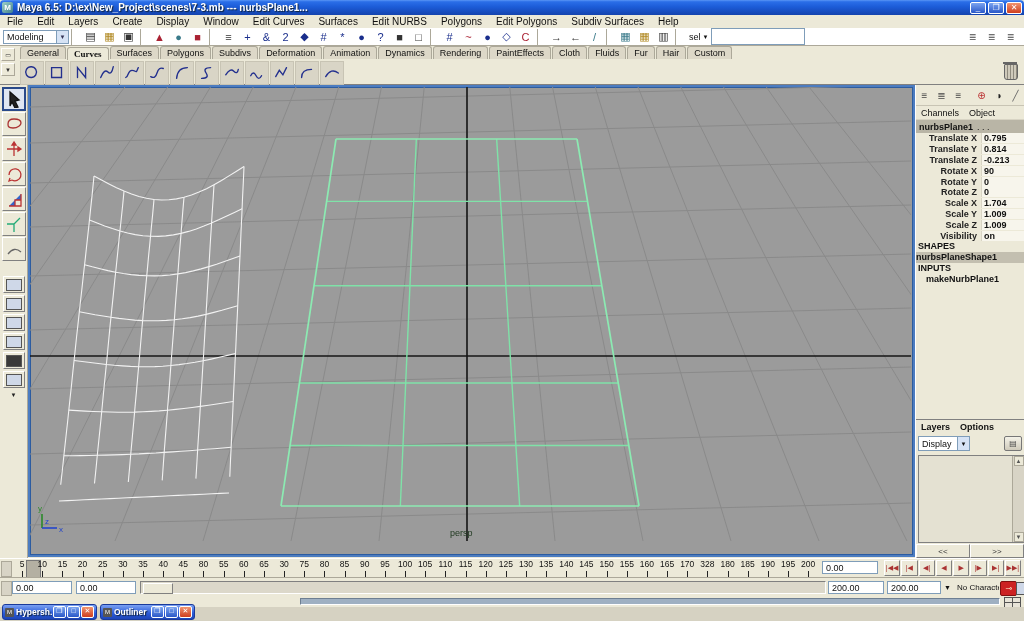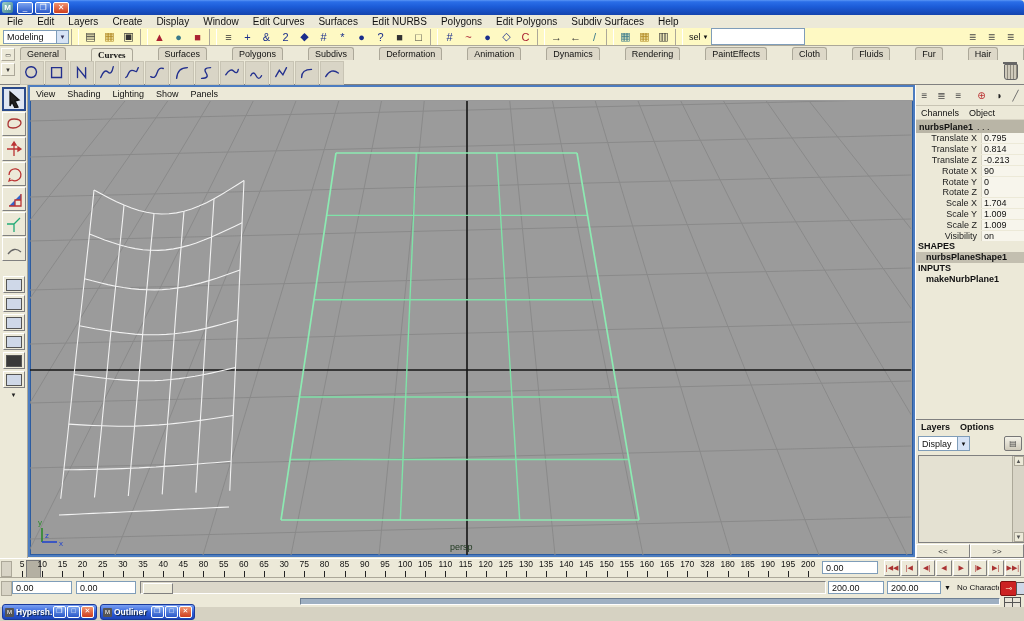--- a/index.html
+++ b/index.html
@@ -16,21 +16,21 @@
   .winbtns{display:flex;gap:2px;}
   .wbtn{width:16px;height:12px;border-radius:2px;border:1px solid #fff;color:#fff;font-size:8px;line-height:10px;
     text-align:center;background:linear-gradient(#7ba4f0,#2a58c8);box-sizing:border-box;}
   .wbtn.close{background:linear-gradient(#f0936f,#cf3e1e);}
 
   
   .menubar{position:absolute;left:0;top:15px;width:1024px;height:13px;background:#ece9d8;display:flex;align-items:center;border-bottom:1px solid #d8d4c4;}
   .menu-item{padding:0 7px;font-size:10px;white-space:nowrap;}
 
   
-  .statusline{position:absolute;left:0;top:28px;width:1024px;height:18px;background:#fef9c3;
+  .statusline{position:absolute;left:0;top:28px;width:1024px;height:18px;background:#ffffff;
     display:flex;align-items:center;border-bottom:1px solid #aca899;box-sizing:border-box;}
   .mode-select{width:66px;height:14px;background:#fff;border:1px solid #7f9db9;margin-left:3px;
     display:flex;align-items:center;font-size:9px;padding-left:3px;box-sizing:border-box;}
   .mode-select .car{margin-left:auto;width:11px;height:12px;background:#d6e3f5;border-left:1px solid #7f9db9;
     display:flex;align-items:center;justify-content:center;font-size:6px;color:#335;}
   .tbi{width:17px;height:16px;display:flex;align-items:center;justify-content:center;margin:0 1px;}
   .tbi i{font-style:normal;font-size:11px;color:#1a2e8c;}
   .tbi.sep{width:6px;height:16px;border-left:1px solid #aca899;border-right:1px solid #fff;margin:0 2px;}
   .tbi.c-dark i{color:#333;}
   .tbi.c-amber i{color:#b08820;}
@@ -40,21 +40,21 @@
   .sel-caret{font-size:6px;margin-right:3px;}
   .sel-input{width:88px;height:13px;background:#fff;border:1px solid #7f9db9;}
   .sidebar-toggles{margin-left:auto;display:flex;margin-right:4px;}
   .sidebar-toggles .tbi i{font-size:12px;color:#444;}
 
   
   .shelf{position:absolute;left:0;top:46px;width:1024px;height:39px;background:#ece9d8;border-bottom:1px solid #808080;box-sizing:border-box;}
   .shelf-left{position:absolute;left:1px;top:2px;width:13px;height:34px;display:flex;flex-direction:column;gap:2px;}
   .shelf-left .mini{width:12px;height:11px;background:#ece9d8;border:1px solid #aca899;border-top-color:#fff;border-left-color:#fff;
     font-size:6px;display:flex;align-items:center;justify-content:center;color:#333;}
-  .shelf-tabs{position:absolute;left:20px;top:0;right:0;height:14px;display:flex;align-items:center;gap:24px;}
+  .shelf-tabs{position:absolute;left:20px;top:0;right:0;height:14px;display:flex;align-items:flex-start;}
   .shelf-tab{padding:1px 6px;font-size:9px;border:1px solid #aca899;border-bottom:none;background:#ddd8c8;
     border-radius:3px 3px 0 0;margin-right:1px;white-space:nowrap;}
   .shelf-tab.active{background:#ece9d8;font-weight:bold;position:relative;top:1px;font-family:Liberation Serif, serif;}
   .shelf-items{position:absolute;left:20px;top:15px;height:23px;display:flex;align-items:center;}
   .shelf-item{width:22px;height:22px;display:flex;align-items:center;justify-content:center;background:#d9d5c6;border:1px solid #c8c4b4;margin-right:1px;}
   .shelf-item svg{width:18px;height:18px;}
   .shelf-item path{fill:none;stroke:#23308e;stroke-width:1.5;stroke-linecap:round;}
   .trash{position:absolute;right:6px;top:18px;width:12px;height:14px;border:1px solid #666;border-radius:1px 1px 3px 3px;
     background:repeating-linear-gradient(90deg,#cfcabb 0 2px,#8f8b7e 2px 3px);}
   .trash:before{content:"";position:absolute;left:-2px;top:-3px;width:14px;height:2px;background:#666;}
@@ -91,25 +91,25 @@
   .cb-icons{height:20px;display:flex;align-items:center;border-bottom:1px solid #c8c4b4;}
   .cb-ic{width:15px;height:14px;margin:0 1px;display:flex;align-items:center;justify-content:center;font-size:10px;color:#444;}
   .cb-ic.right{margin-left:auto;}
   .cb-ic.axes{color:#b33;}
   .cb-ic.circ{color:#222;}
   .cb-ic.pen{color:#666;}
   .cb-menubar{height:13px;display:flex;align-items:center;border-bottom:1px solid #d8d4c4;}
   .cb-menu{padding:0 5px;font-size:9px;}
   .cb-objheader{height:13px;background:#b9b5a6;display:flex;align-items:center;padding:0 3px;font-weight:bold;font-size:9px;}
   .cb-objheader .dots{margin-left:4px;font-weight:normal;}
-  .ch-row{height:10.8px;display:flex;align-items:center;}
+  .ch-row{height:10.8px;display:flex;align-items:center;font-weight:bold;}
   .ch-label{flex:1;text-align:right;padding-right:4px;font-size:9px;color:#222;}
   .ch-value{width:40px;font-size:9px;background:#f7f5ec;border-left:1px solid #d8d4c4;padding-left:2px;height:10px;}
   .cb-section{height:11px;font-weight:bold;font-size:9px;padding-left:2px;display:flex;align-items:center;}
-  .cb-shape{height:11px;background:#c3bfb0;font-weight:bold;font-size:9px;padding-left:10px;display:flex;align-items:center;}
+  .cb-shape{height:11px;background:#c3bfb0;font-weight:bold;font-size:9px;padding-left:0;display:flex;align-items:center;}
   .cb-input{height:11px;font-weight:bold;font-size:9px;padding-left:10px;display:flex;align-items:center;}
   .cb-fill{flex:1;}
 
   
   .layers{height:138px;border-top:1px solid #808080;display:flex;flex-direction:column;}
   .ly-menubar{height:13px;display:flex;align-items:center;font-weight:bold;}
   .ly-menu{padding:0 5px;font-size:9px;}
   .ly-controls{height:19px;display:flex;align-items:center;padding:1px 2px;}
   .ly-select{width:52px;height:15px;background:#fff;border:1px solid #7f9db9;display:flex;align-items:center;font-size:9px;padding-left:3px;box-sizing:border-box;}
   .ly-select .car{margin-left:auto;width:11px;height:13px;background:#d6e3f5;border-left:1px solid #7f9db9;display:flex;align-items:center;justify-content:center;font-size:6px;}
@@ -161,20 +161,21 @@
     color:#fff;font-size:7px;line-height:8px;text-align:center;}
   .mw-btn.close{background:linear-gradient(#f0936f,#cf3e1e);}
 </style>
 </head>
 <body>
 
 <div id="app">
 
   <div class="titlebar">
     <div class="app-icon">M</div>
+    <div class="title-text">Maya 6.5: D:\ex\New_Project\scenes\7-3.mb    ---    nurbsPlane1...</div>
     <div class="winbtns">
       <div class="wbtn">_</div>
       <div class="wbtn">❐</div>
       <div class="wbtn close">✕</div>
     </div>
   </div>
 
   <div class="menubar">
 
   <div class="menu-item">File</div>
@@ -476,28 +477,20 @@
           <div class="pane"></div>
         </div>
       <div class="layout-btn l2">
           <div class="pane"></div>
         </div>
       <div class="layout-arrow">▼</div>
     </div>
   </div>
 
   <div class="viewport">
-    <div class="vp-menubar">
-
-    <div class="vp-menu">View</div>
-        <div class="vp-menu">Shading</div>
-        <div class="vp-menu">Lighting</div>
-        <div class="vp-menu">Show</div>
-        <div class="vp-menu">Panels</div>
-      </div>
     <div class="scene">
       <svg id="scene-svg" width="881" height="454" viewBox="0 0 881 454">
           <g>
             <line x1="0" y1="20" x2="881" y2="-2" stroke="#8a8a8a" stroke-width="1"></line>
             <line x1="0" y1="56" x2="881" y2="34" stroke="#8a8a8a" stroke-width="1"></line>
             <line x1="0" y1="96" x2="881" y2="74" stroke="#8a8a8a" stroke-width="1"></line>
             <line x1="0" y1="140" x2="881" y2="118" stroke="#8a8a8a" stroke-width="1"></line>
             <line x1="0" y1="189" x2="881" y2="167" stroke="#8a8a8a" stroke-width="1"></line>
             <line x1="0" y1="243" x2="881" y2="221" stroke="#8a8a8a" stroke-width="1"></line>
             <line x1="0" y1="302" x2="881" y2="280" stroke="#8a8a8a" stroke-width="1"></line>

